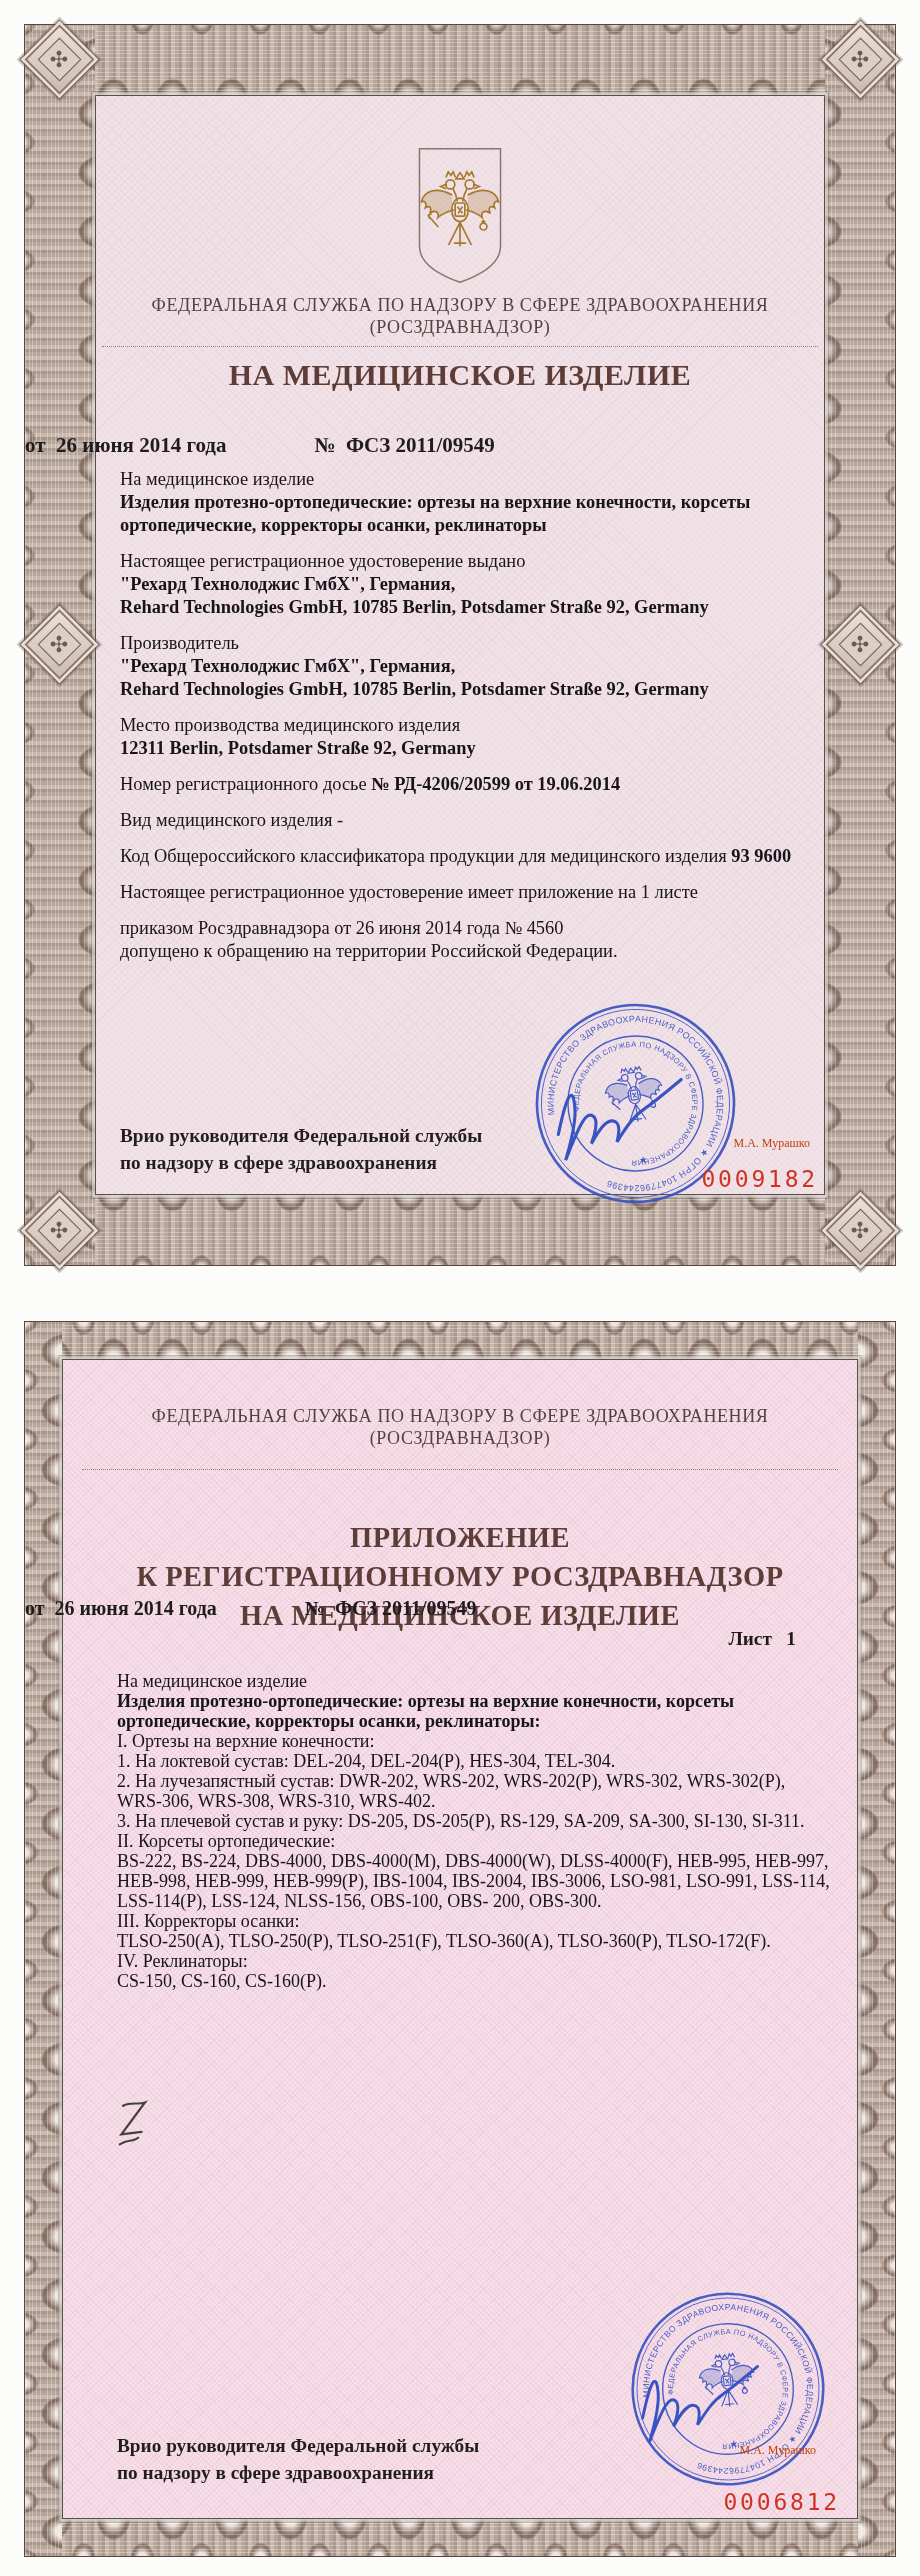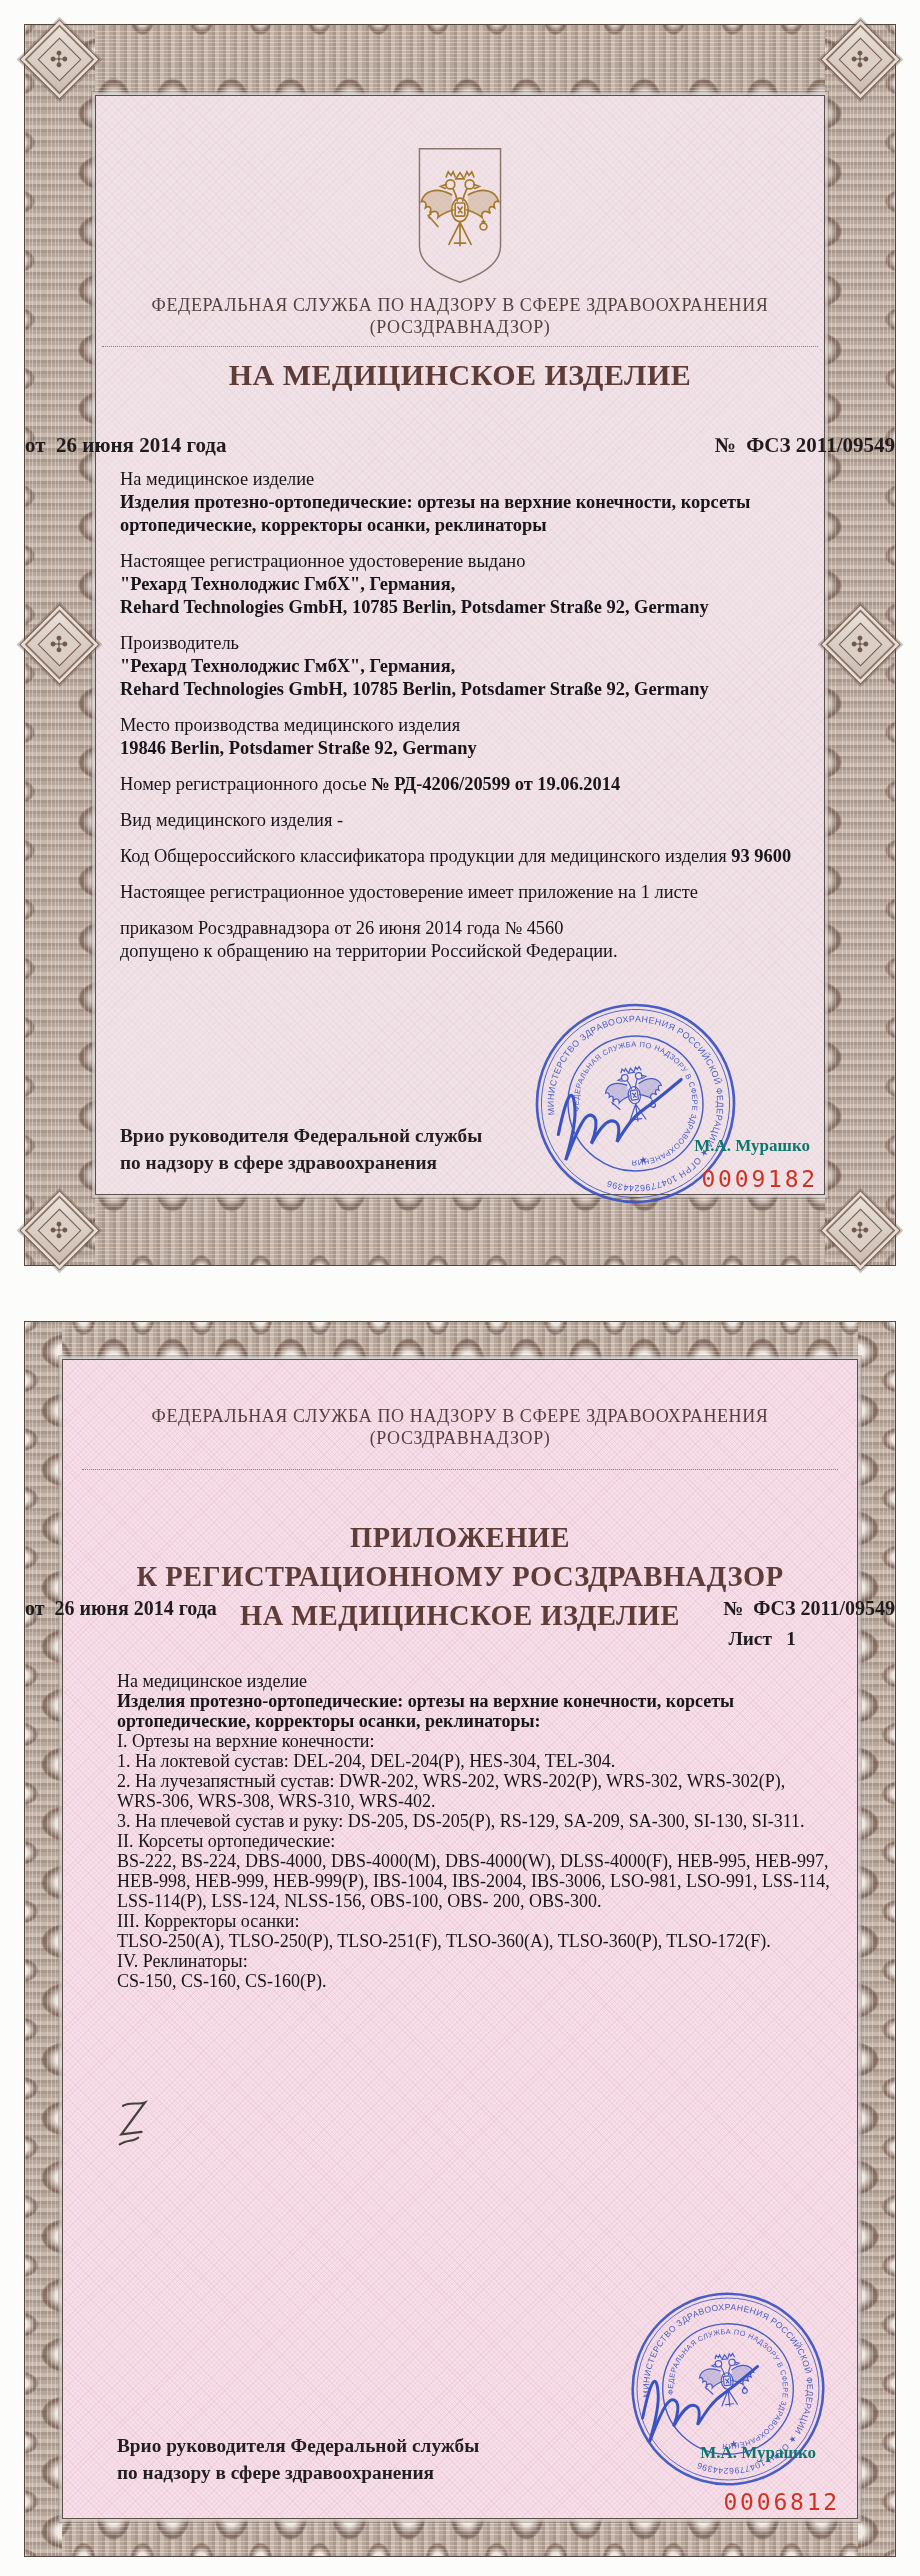--- a/index.html
+++ b/index.html
@@ -52,34 +52,34 @@
     background:#dccfc5;display:flex;align-items:center;justify-content:center;}
   .orn .gl{transform:rotate(-45deg);font-size:22px;line-height:1;color:#6f584c;}
 
   .agency{position:absolute;left:0;right:0;text-align:center;z-index:5;
     color:var(--agency-brown,#554140);font-size:18px;line-height:22px;letter-spacing:0.6px;}
   .sep{position:absolute;z-index:5;border-top:1.8px dotted #93807b;height:0;}
   .title{position:absolute;left:0;right:0;text-align:center;z-index:5;font-weight:bold;
     color:var(--title-brown,#5e3c37);letter-spacing:0.5px;}
   #doc1 .title{font-size:30px;line-height:38px;}
   #doc2 .title{font-size:28.5px;line-height:39px;margin-top:40px;}
-  .daterow{position:absolute;left:0;right:0;z-index:5;display:flex;justify-content:space-between;gap:88px;
+  .daterow{position:absolute;left:0;right:0;z-index:5;display:flex;justify-content:flex-start;gap:88px;
     font-weight:bold;font-size:21px;color:#201c1e;}
   .daterow span{white-space:pre;}
   .sheet{position:absolute;z-index:5;font-weight:bold;font-size:19.3px;color:#201c1e;white-space:pre;}
 
   .body{position:absolute;z-index:5;color:var(--ink,#17141a);}
   #doc1 .body{font-size:18.4px;line-height:23px;}
   #doc2 .body{font-size:18px;line-height:20px;}
   .bl{min-height:1em;}
   .bl.gap{margin-top:13px;}
   .bo{font-weight:bold;}
 
   .signblock{position:absolute;z-index:6;font-weight:bold;font-size:19.3px;line-height:27px;color:#221e20;}
-  .signame{position:absolute;z-index:6;font-weight:bold;font-size:17px;color:#0f766e;}
+  .signame{position:absolute;z-index:6;font-weight:normal;font-size:12px;color:#c2410c;}
   .serial{position:absolute;z-index:7;font-family:"DejaVu Sans Mono",monospace;
     font-size:23px;letter-spacing:2.8px;color:var(--serial-red,#cf3223);}
 
   .stamp{position:absolute;z-index:5;opacity:.92;}
   .sig{position:absolute;z-index:6;}
   .zmark{position:absolute;z-index:6;}
   .emblem{position:absolute;left:50%;margin-left:-48px;z-index:5;}
 </style>
 </head>
 <body>
@@ -207,21 +207,21 @@
         <div class="bl"><span class="pre"></span><span class="bo">Rehard Technologies GmbH, 10785 Berlin, Potsdamer Straße 92, Germany</span></div>
 
         <div class="bl gap"><span class="pre">Производитель</span><span class="bo"></span></div>
 
         <div class="bl"><span class="pre"></span><span class="bo">"Рехард Технолоджис ГмбХ", Германия,</span></div>
 
         <div class="bl"><span class="pre"></span><span class="bo">Rehard Technologies GmbH, 10785 Berlin, Potsdamer Straße 92, Germany</span></div>
 
         <div class="bl gap"><span class="pre">Место производства медицинского изделия</span><span class="bo"></span></div>
 
-        <div class="bl"><span class="pre"></span><span class="bo">19846 Berlin, Potsdamer Straße 92, Germany</span></div>
+        <div class="bl"><span class="pre"></span><span class="bo">12311 Berlin, Potsdamer Straße 92, Germany</span></div>
 
         <div class="bl gap"><span class="pre">Номер регистрационного досье </span><span class="bo">№ РД-4206/20599 от 19.06.2014</span></div>
 
         <div class="bl gap"><span class="pre">Вид медицинского изделия -</span><span class="bo"></span></div>
 
 
         <div class="bl gap"><span class="pre">Код Общероссийского классификатора продукции для медицинского изделия </span><span class="bo">93 9600</span></div>
 
         <div class="bl gap"><span class="pre">Настоящее регистрационное удостоверение имеет приложение на 1 листе</span><span class="bo"></span></div>
 

